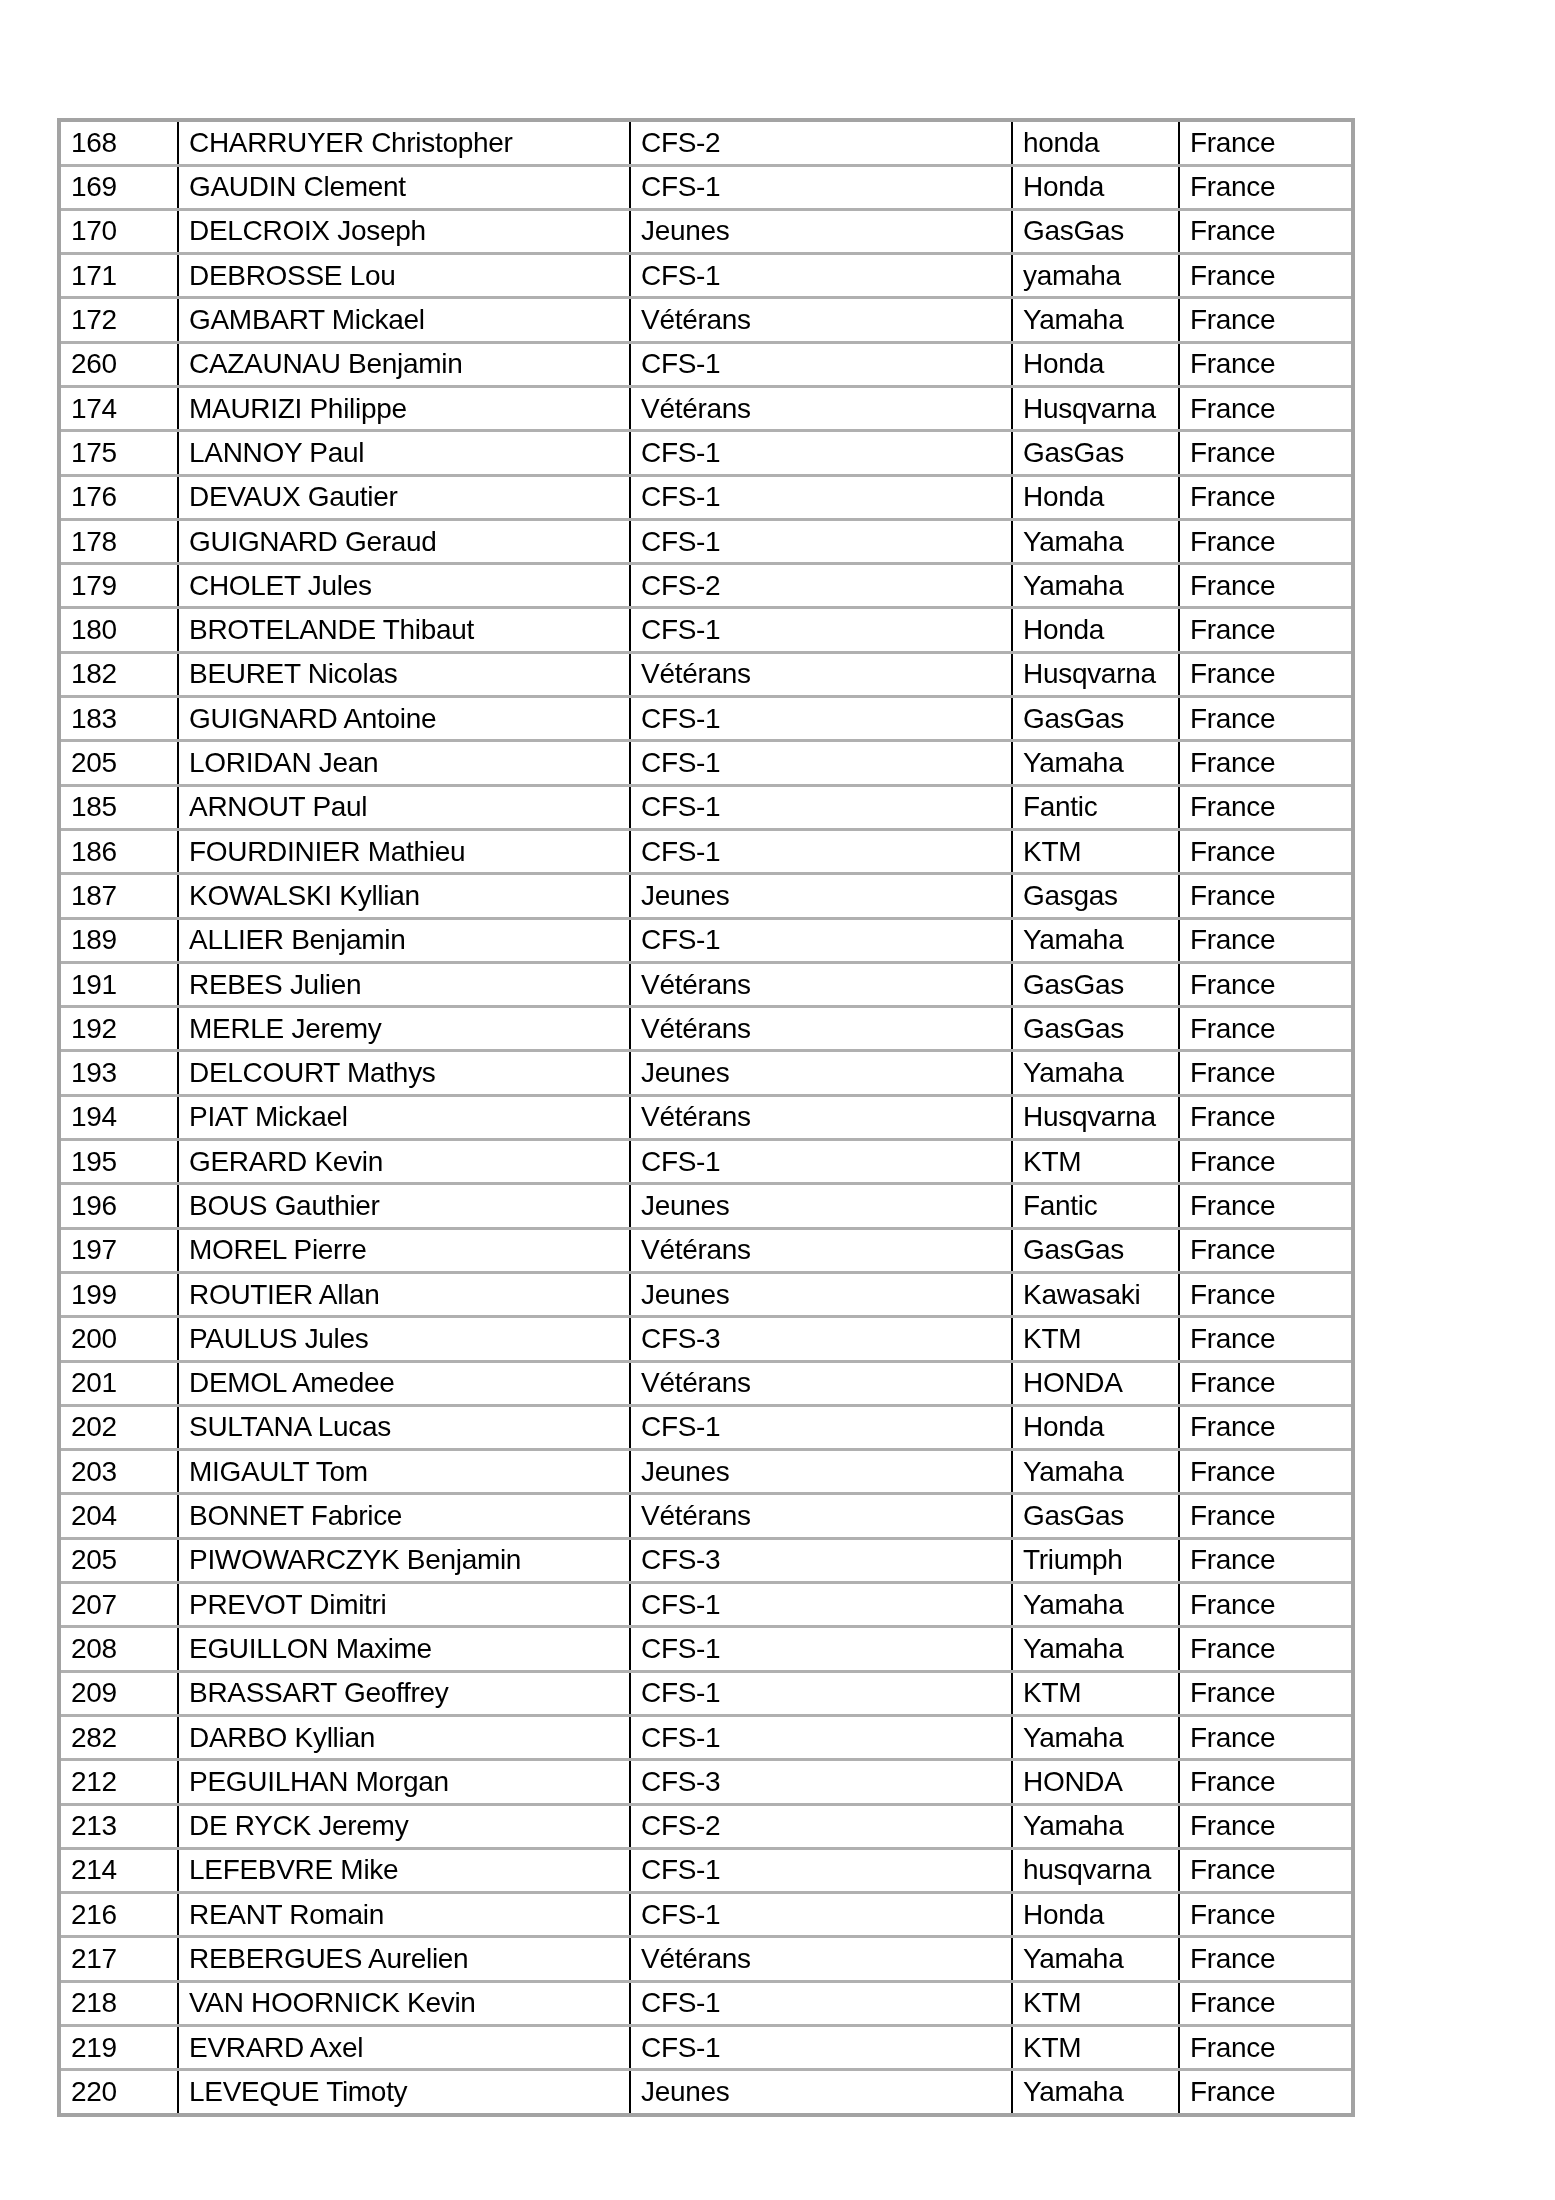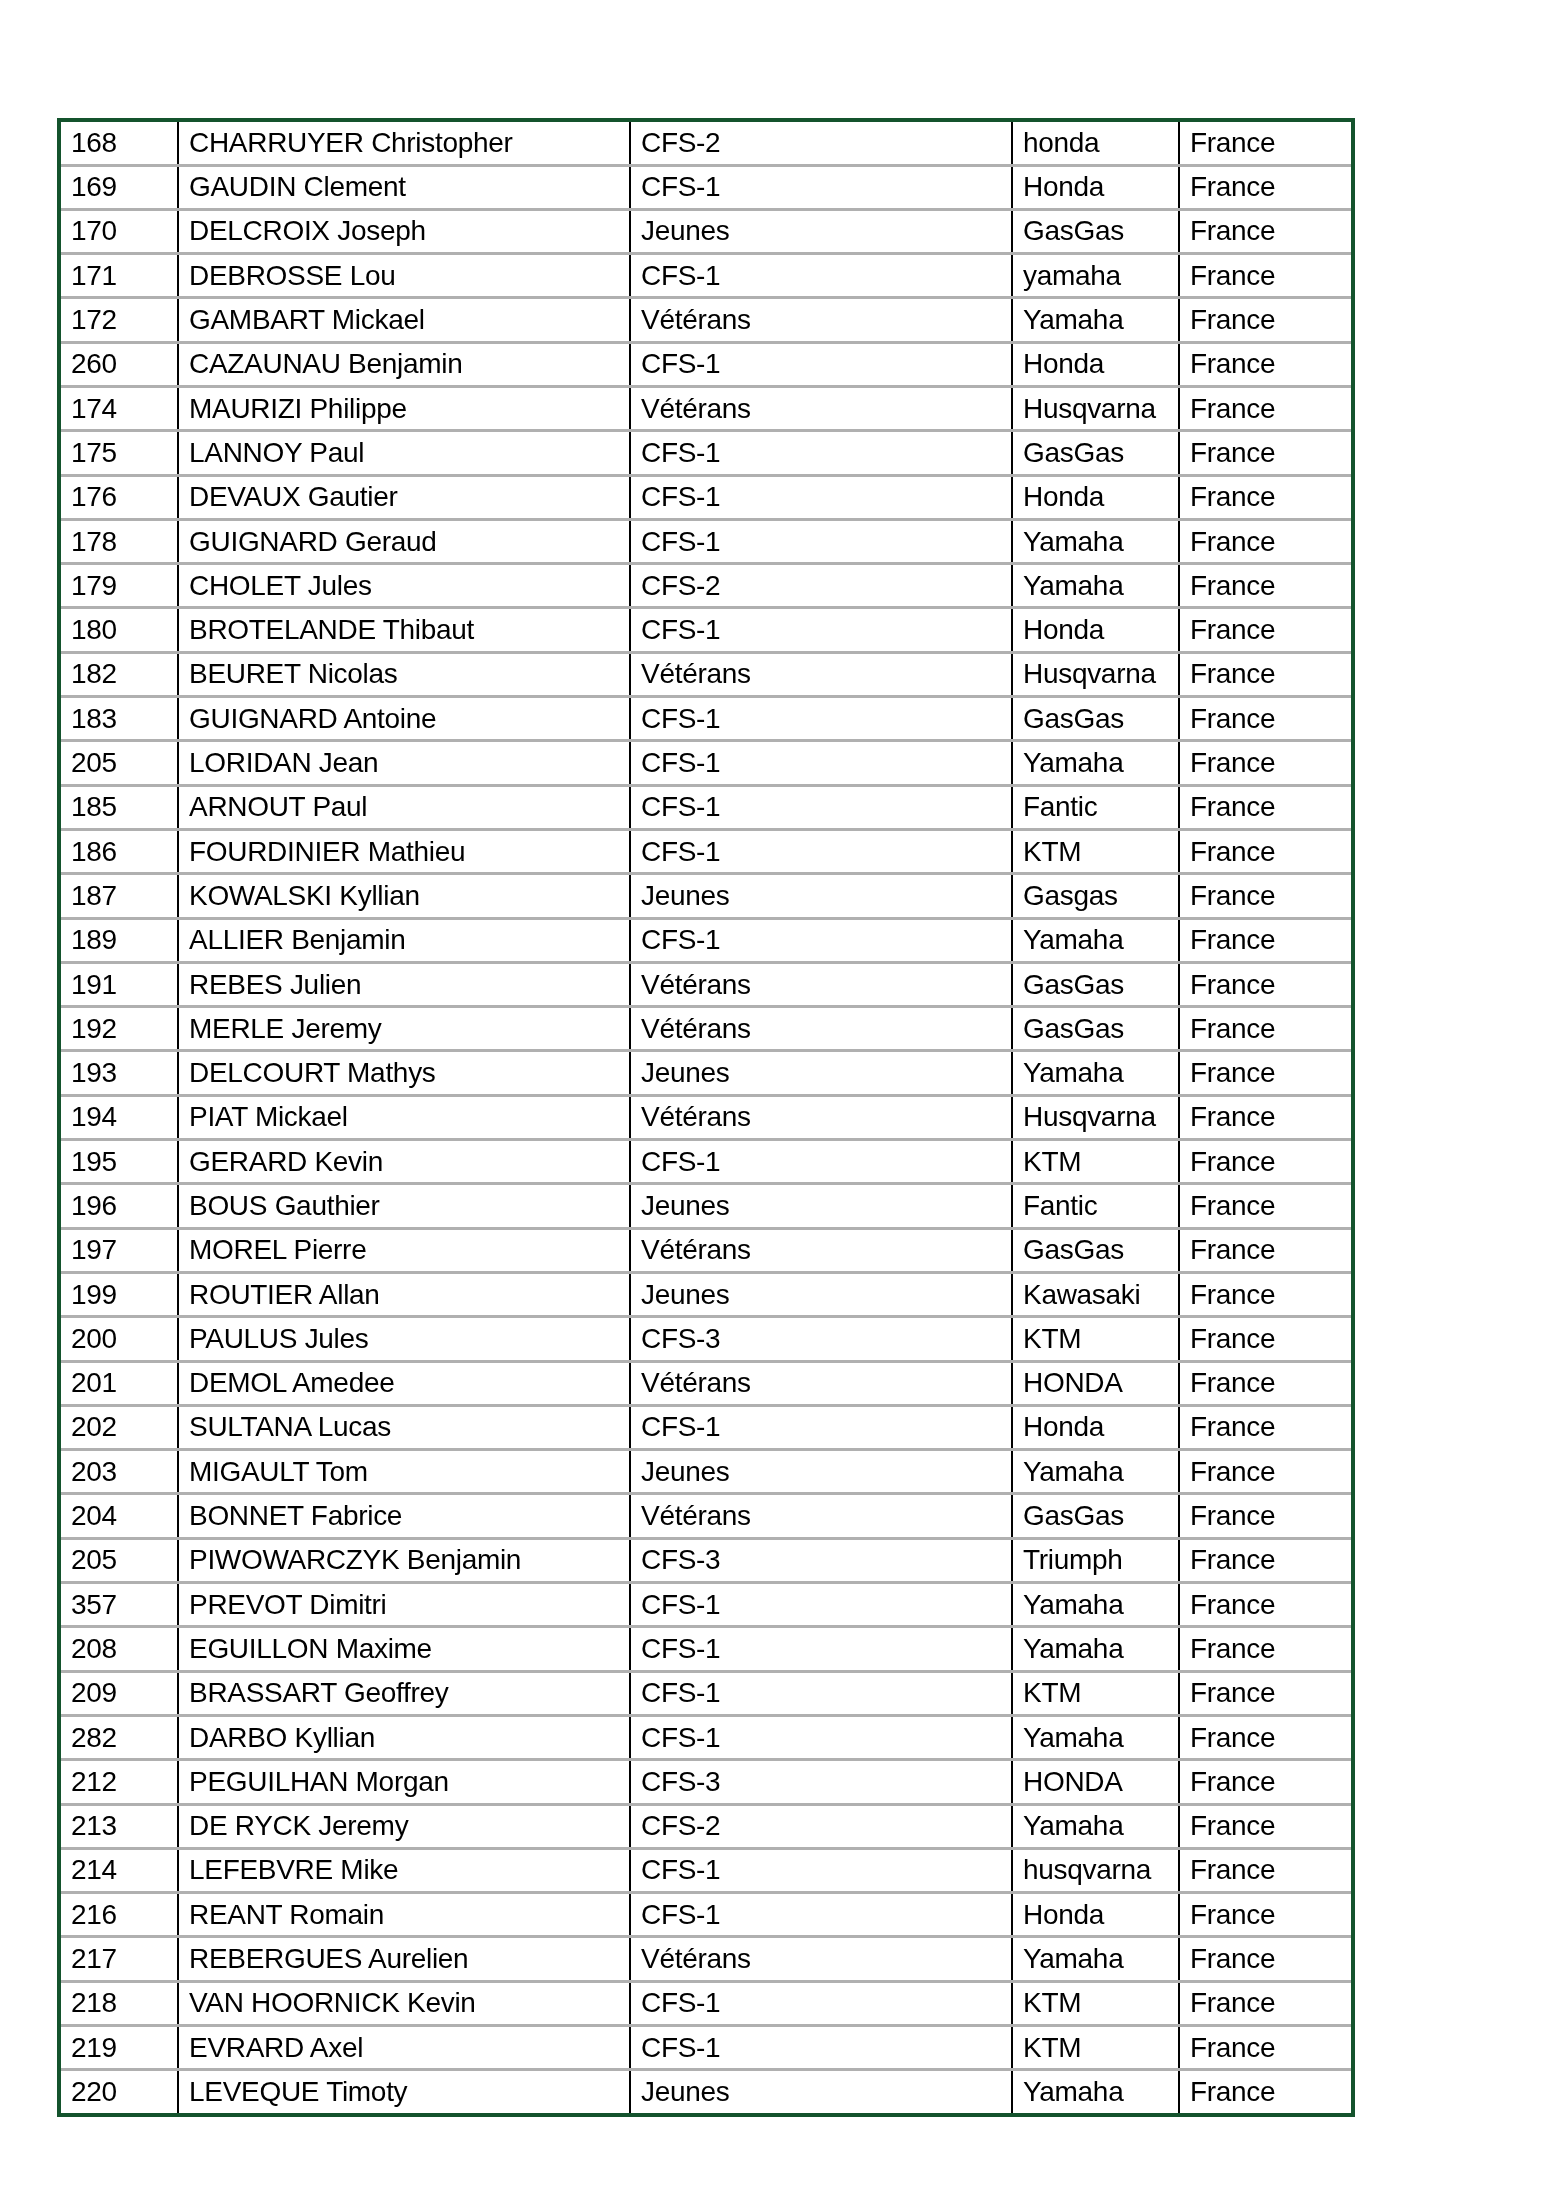--- a/index.html
+++ b/index.html
@@ -21,21 +21,21 @@
     background: #ffffff;
   }
   table.entry-table {
     position: absolute;
     left: 57px;
     top: 118px;
     width: 1294px;
     height: 1999px;
     border-collapse: collapse;
     table-layout: fixed;
-    border: 4px solid #14532d;
+    border: 4px solid #a3a3a3;
     padding-left: 12px;
   }
   table.entry-table td {
     border-top: 3px solid #b0b0b0;
     border-bottom: 3px solid #b0b0b0;
     border-left: 2px solid #000000;
     border-right: 2px solid #000000;
     padding: 0 4px 0 10px;
     vertical-align: middle;
     font-size: 28px;
@@ -283,21 +283,21 @@
     <td>France</td>
   </tr>
         <tr>
     <td>205</td>
     <td>PIWOWARCZYK Benjamin</td>
     <td>CFS-3</td>
     <td>Triumph</td>
     <td>France</td>
   </tr>
         <tr>
-    <td>357</td>
+    <td>207</td>
     <td>PREVOT Dimitri</td>
     <td>CFS-1</td>
     <td>Yamaha</td>
     <td>France</td>
   </tr>
         <tr>
     <td>208</td>
     <td>EGUILLON Maxime</td>
     <td>CFS-1</td>
     <td>Yamaha</td>

